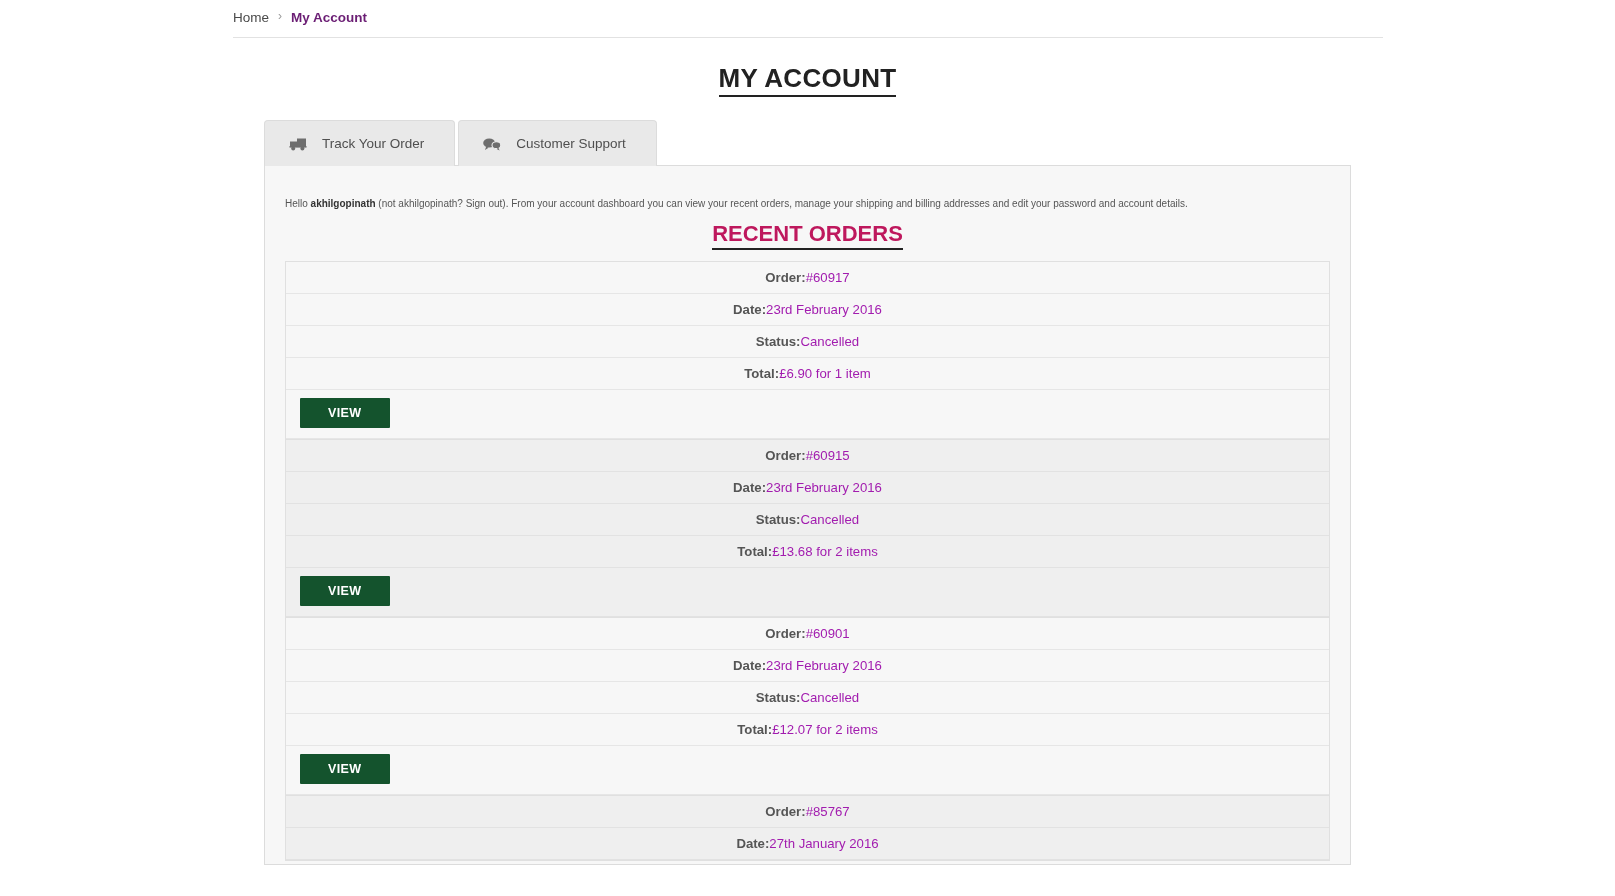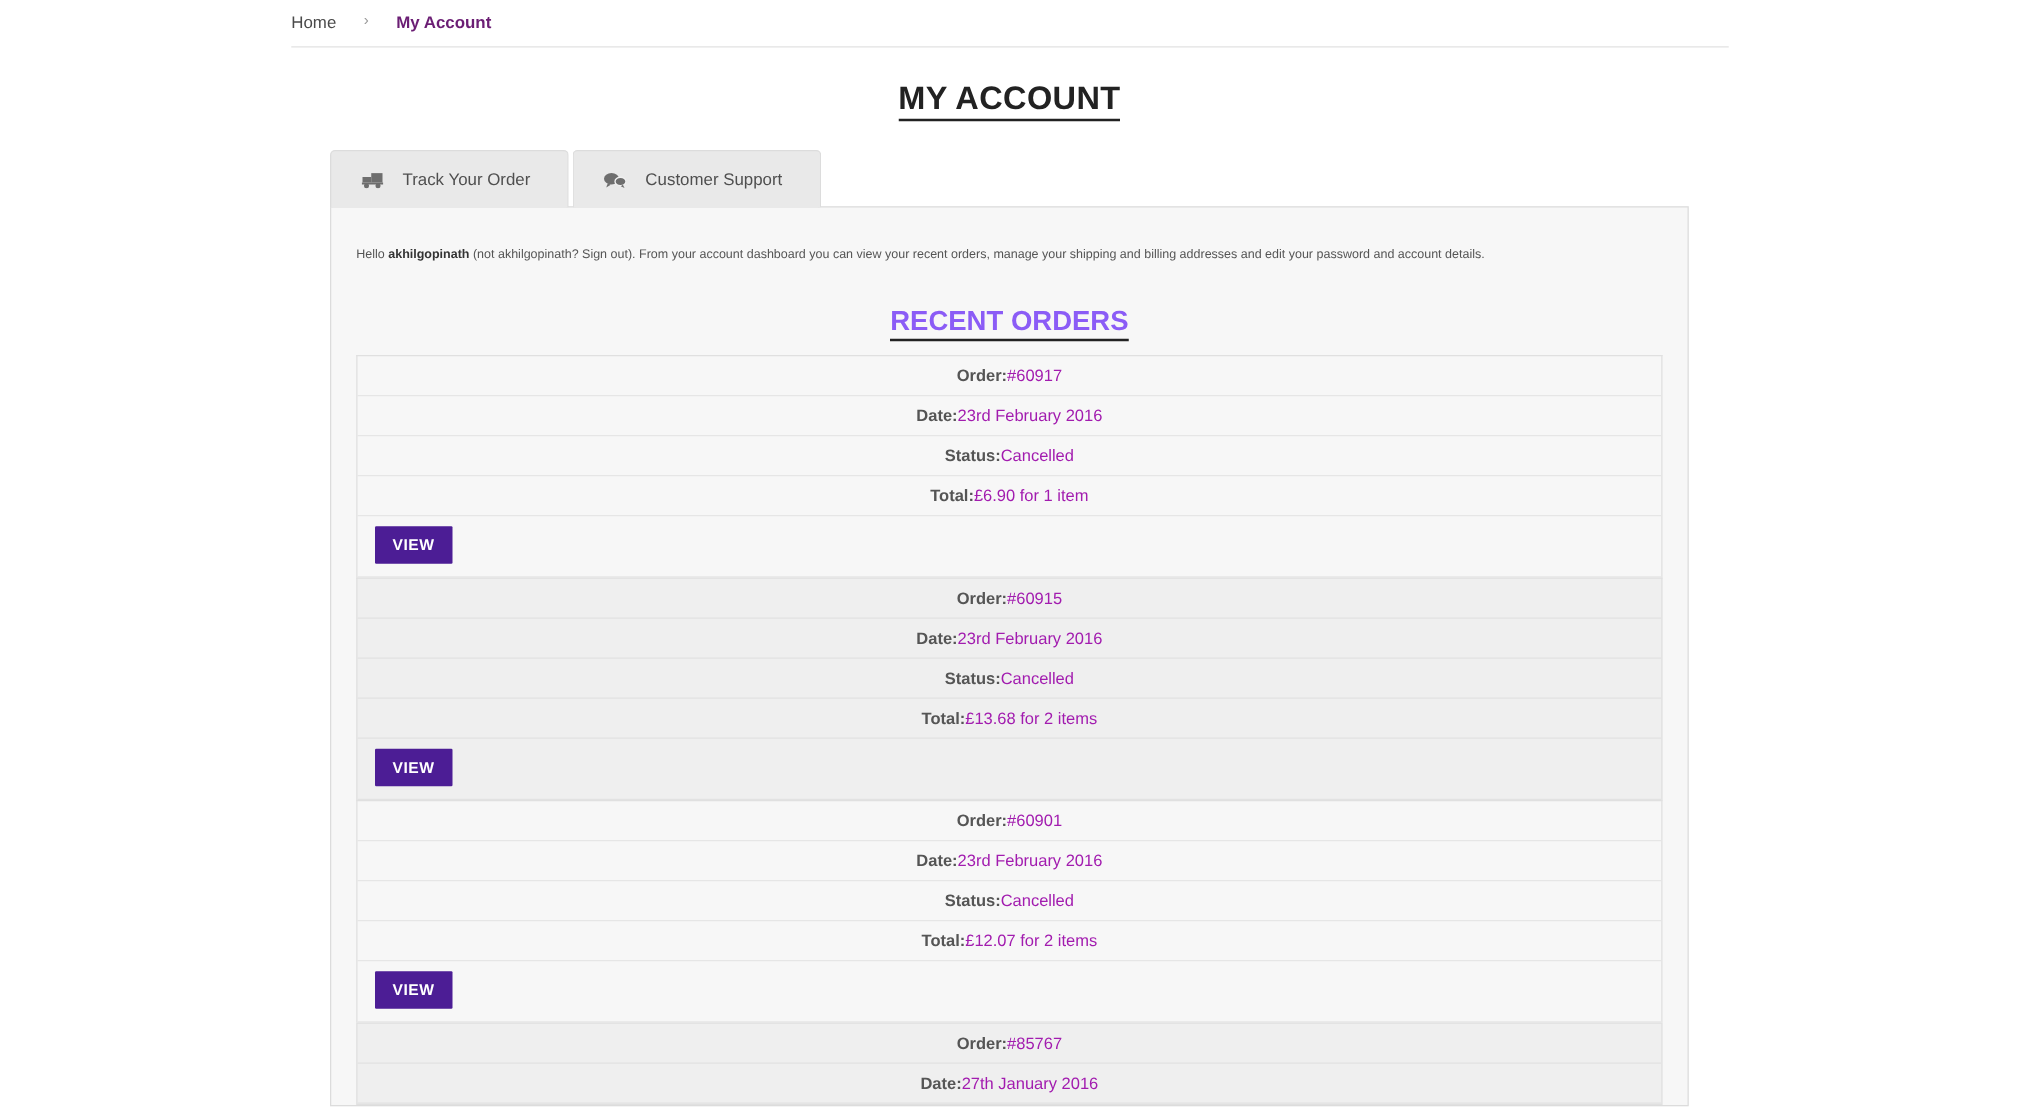--- a/index.html
+++ b/index.html
@@ -13,21 +13,21 @@
   .page { width: 1615px; height: 896px; position: relative; background:#fff; }
 
   
   .breadcrumb-wrap {
     width: 1150px;
     margin: 0 0 0 233px;
     padding: 10px 0 12px 0;
     border-bottom: 1px solid #e2e2e2;
     display: flex;
     align-items: flex-start;
-    gap: 22px;
+    gap: 9px;
     font-size: 13.5px;
   }
   .crumb-home { color: #4a4a4a; text-decoration: none; }
   .crumb-sep { color: #9a9a9a; font-size: 12px; line-height: 1; }
   .crumb-current { color: #6b1e74; font-weight: bold; }
 
   
   .page-title {
     text-align: center;
     font-size: 26px;
@@ -92,22 +92,22 @@
     color: #555;
     line-height: 1.5;
     padding: 2px 0 0 0;
   }
   .greeting b { color: #333; font-weight: bold; }
 
   .orders-title {
     text-align: center;
     font-size: 22px;
     font-weight: bold;
-    color: #8b5cf6;
-    margin: 33px 0 14px 0;
+    color: #be185d;
+    margin: 10px 0 14px 0;
   }
   .orders-title span { border-bottom: 2px solid #222; padding-bottom: 2px; }
 
   
   .order-block { border: 1px solid #e0e0e0; border-bottom: none; }
   .order-block:last-child { border-bottom: 1px solid #e0e0e0; }
   .order-block.shade-a { background: #f7f7f7; }
   .order-block.shade-b { background: #efefef; }
 
   .order-row {
@@ -123,28 +123,28 @@
   .order-label { font-weight: bold; color: #555; }
   .order-value { color: #a21caf; }
 
   .order-actions {
     padding: 8px 14px 10px 14px;
     border-bottom: 1px solid #e6e6e6;
   }
   .shade-b .order-actions { border-bottom: 1px solid #e2e2e2; }
   .view-btn {
     display: inline-block;
-    background: #4c1d95;
+    background: #14532d;
     color: #ffffff;
     border: none;
     font-family: "Liberation Sans", sans-serif;
     font-size: 12.5px;
     font-weight: bold;
     letter-spacing: .4px;
-    padding: 8px 14px;
+    padding: 8px 28px;
     cursor: pointer;
     border-radius: 1px;
   }
 </style>
 </head>
 <body>
 
 <div class="page">
 
   <nav class="breadcrumb-wrap">

